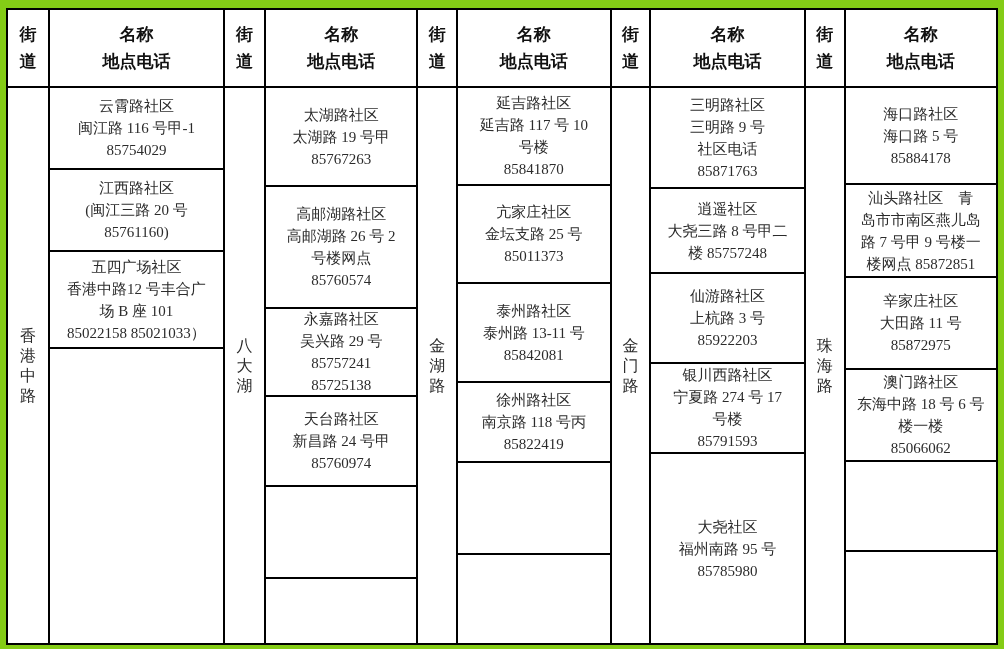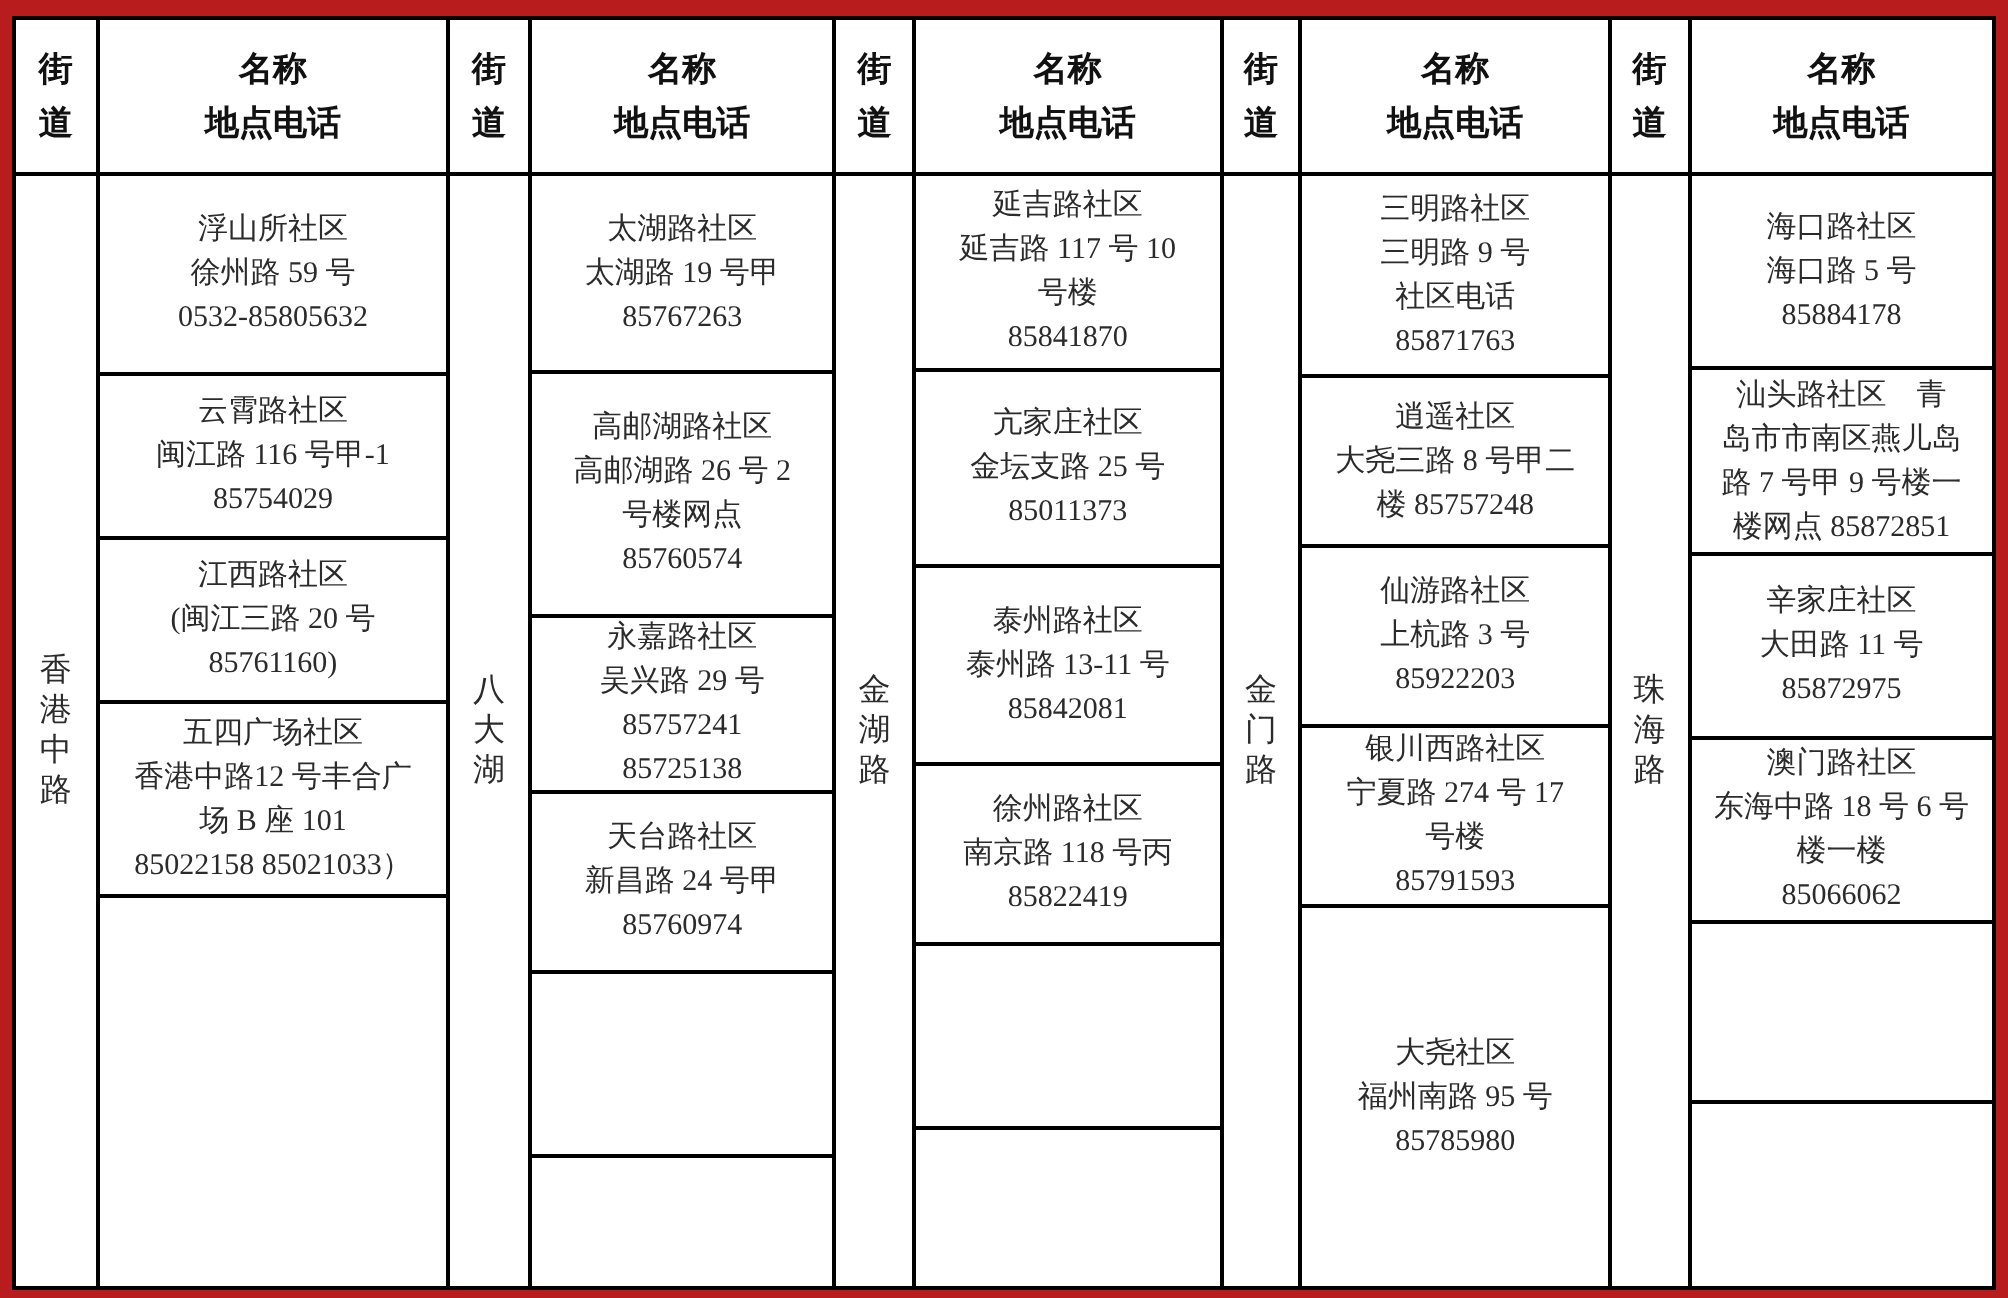--- a/index.html
+++ b/index.html
@@ -2,21 +2,21 @@
 <html><head>
 <meta charset="utf-8">
 <style>
   html, body { margin: 0; padding: 0; }
   body {
     width: 1004px; height: 649px;
     background: #ffffff;
     font-family: "Liberation Serif", "DejaVu Serif", serif;
     color: #2b2b2b;
   }
-  .sheet { position: relative; width: 1004px; height: 649px; background: #b91c1c; overflow: hidden; }
+  .sheet { position: relative; width: 1004px; height: 649px; background: #84cc16; overflow: hidden; }
   .table {
     position: absolute; left: 6px; top: 8px;
     width: 992px; height: 637px;
     display: flex;
     border: 2px solid #000;
     box-sizing: border-box;
     background: #fff;
   }
   .col {
     display: flex; flex-direction: column;
@@ -63,23 +63,20 @@
       <div class="hcell">
         <div class="hvt">街道</div>
       </div>
       <div class="body">
         <div class="vtext">香港中路</div>
       </div>
     </div>
     <div class="col" style="width:176px">
       <div class="hcell">名称
 地点电话</div>
-      <div class="cell" style="height:100px">浮山所社区
-徐州路 59 号
-0532-85805632</div>
       <div class="cell" style="height:82px">云霄路社区
 闽江路 116 号甲-1
 85754029</div>
       <div class="cell" style="height:82px">江西路社区
 (闽江三路 20 号
 85761160)</div>
       <div class="cell" style="height:97px">五四广场社区
 香港中路12 号丰合广
 场 B 座 101
 85022158 85021033）</div>
@@ -129,21 +126,21 @@
       <div class="cell" style="height:98px">延吉路社区
 延吉路 117 号 10
 号楼
 85841870</div>
       <div class="cell" style="height:98px">亢家庄社区
 金坛支路 25 号
 85011373</div>
       <div class="cell" style="height:99px">泰州路社区
 泰州路 13-11 号
 85842081</div>
-      <div class="cell" style="height:90px">徐州路社区
+      <div class="cell" style="height:80px">徐州路社区
 南京路 118 号丙
 85822419</div>
       <div class="cell" style="height:92px"></div>
       <div class="cell last"></div>
     </div>
 
     <div class="col" style="width:40px">
       <div class="hcell">
         <div class="hvt">街道</div>
       </div>

